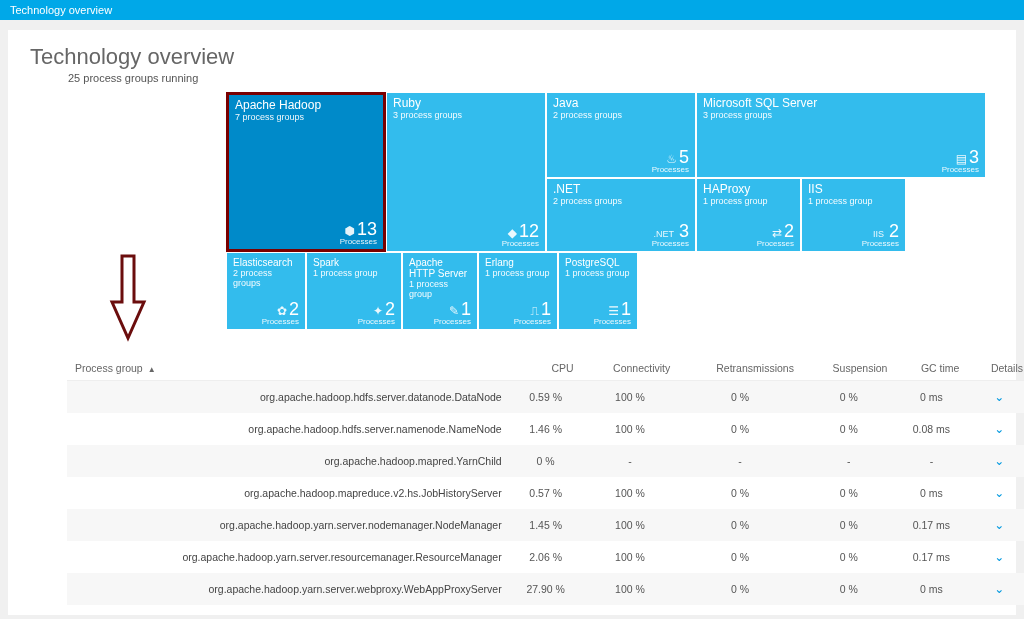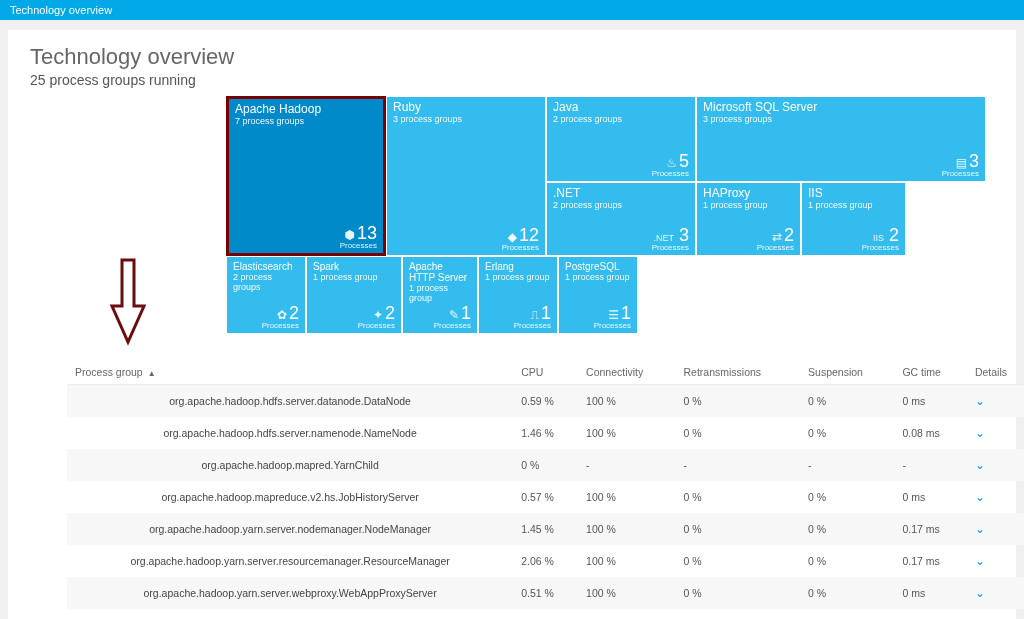--- a/index.html
+++ b/index.html
@@ -2,42 +2,42 @@
 <html><head>
 <meta charset="utf-8">
 <style>
   * { box-sizing: border-box; margin: 0; padding: 0; }
   body { font-family: 'Segoe UI', Arial, sans-serif; background: #f0f0f0; font-size: 11px; color: #333; }
   
   .top-bar { background: #00a8e8; color: #fff; padding: 4px 10px; font-size: 11px; font-weight: 500; }
   
   .page { background: #fff; margin: 10px 8px; padding: 14px 22px 10px 22px; }
   .page-title { font-size: 22px; font-weight: 300; color: #666; margin-bottom: 2px; }
-  .page-sub { font-size: 14px; color: #555; margin-bottom: 8px; }
+  .page-sub { font-size: 11px; color: #555; margin-bottom: 8px; margin-left: 38px; }
   
   .body-row { display: flex; }
   .arrow-col { width: 196px; display: flex; align-items: flex-start; justify-content: center; padding-top: 160px; }
   .arrow-col svg { width: 40px; height: 90px; }
   
   .treemap { width: 760px; }
   .tm-row { display: flex; }
   .tile { position: relative; color: #fff; background: #33bced; border: 1px solid #fff; padding: 4px 6px; overflow: hidden; }
   .tile.sel { background: #008ac9; border: 3px solid #7a0000; }
   .tile-title { font-size: 12px; font-weight: 400; line-height: 1.1; }
   .tile-sub { font-size: 9px; opacity: 0.95; }
   .tile-foot { position: absolute; right: 6px; bottom: 3px; text-align: right; }
   .tile-count { font-size: 18px; font-weight: 300; line-height: 1; }
   .tile-proc { font-size: 8px; opacity: 0.9; line-height: 1; }
   .tile-icon { display: inline-block; vertical-align: baseline; opacity: 0.9; margin-right: 2px; font-size: 12px; }
   
   .table { width: 100%; border-collapse: collapse; margin-top: 14px; font-size: 10.5px; margin-left: 37px; }
-  .table th { text-align: left; font-weight: 400; color: #666; padding: 6px 8px; border-bottom: 1px solid #eee; }
+  .table th { text-align: right; font-weight: 400; color: #666; padding: 6px 8px; border-bottom: 1px solid #eee; }
   .table th:first-child { text-align: left; }
-  .table td { text-align: left; padding: 9px 8px; color: #555; }
-  .table td:first-child { text-align: center; color: #444; }
+  .table td { text-align: center; padding: 9px 8px; color: #555; }
+  .table td:first-child { text-align: right; color: #444; }
   .table tbody tr:nth-child(odd) { background: #f7f7f7; }
   .sort-ind { font-size: 8px; margin-left: 2px; }
   .chev { color: #0099e0; font-size: 12px; cursor: pointer; }
 </style>
 </head>
 <body>
 
 <div class="top-bar">
   <span>Technology overview</span>
 </div>
@@ -228,21 +228,21 @@
           <td>org.apache.hadoop.yarn.server.resourcemanager.ResourceManager</td>
           <td>2.06 %</td>
           <td>100 %</td>
           <td>0 %</td>
           <td>0 %</td>
           <td>0.17 ms</td>
           <td><span class="chev">⌄</span></td>
         </tr>
         <tr>
           <td>org.apache.hadoop.yarn.server.webproxy.WebAppProxyServer</td>
-          <td>0.51 %</td>
+          <td>27.90 %</td>
           <td>100 %</td>
           <td>0 %</td>
           <td>0 %</td>
           <td>0 ms</td>
           <td><span class="chev">⌄</span></td>
         </tr>
       </tbody>
   </table>
 </div>
 

